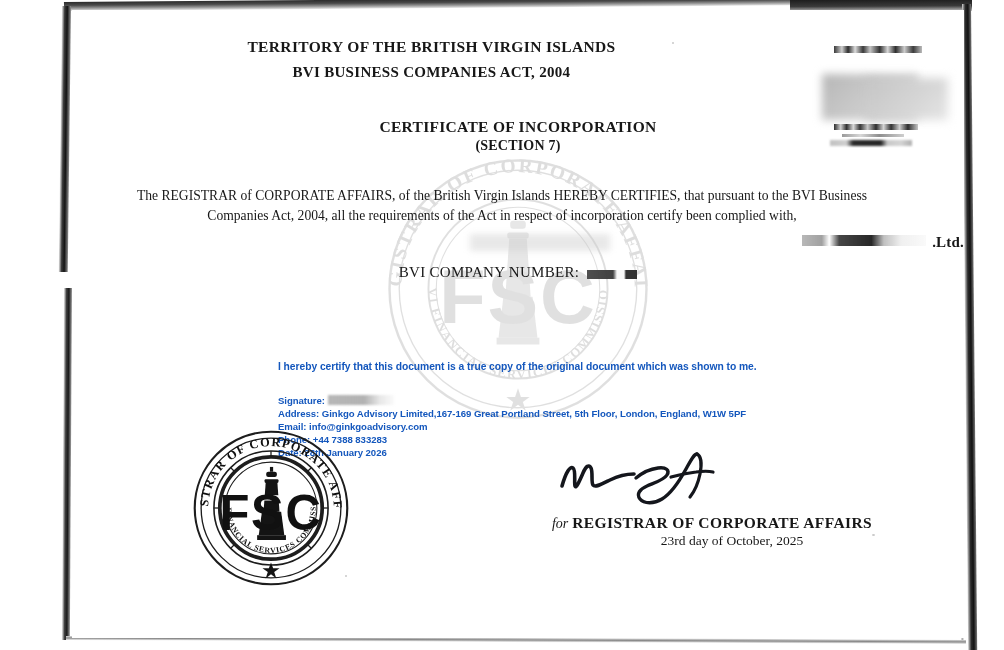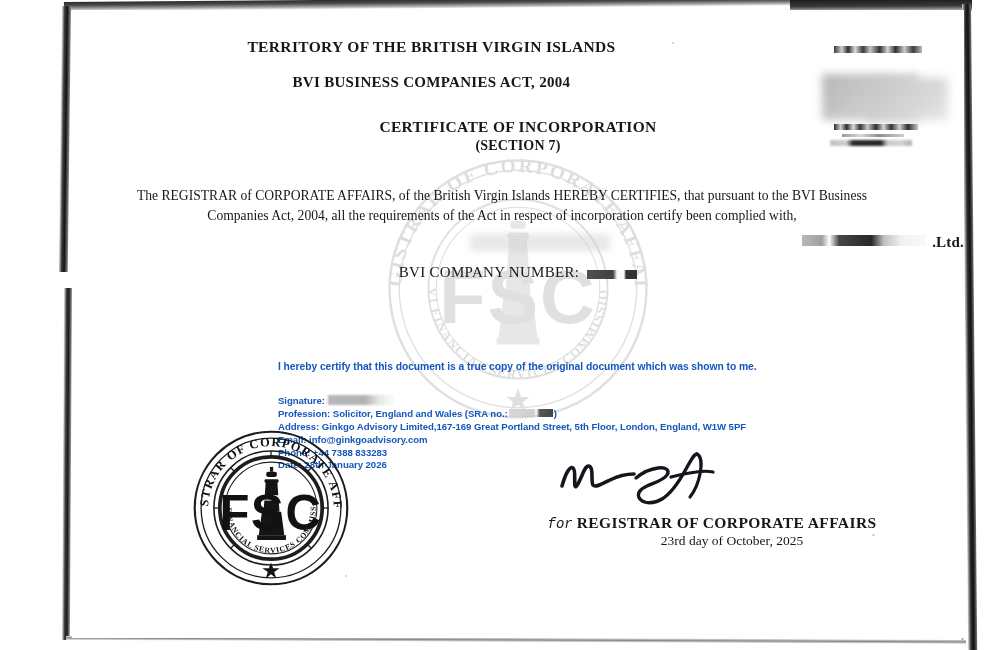--- a/index.html
+++ b/index.html
@@ -111,21 +111,21 @@
     font-size: 15.5px;
     font-weight: bold;
     letter-spacing: .35px;
     line-height: 18px;
   }
   #header-line2 {
     font-size: 15px;
     font-weight: bold;
     letter-spacing: .3px;
     line-height: 18px;
-    margin-top: 17px;
+    margin-top: 7px;
   }
 
   #title-block {
     left: 0; top: 108px; width: 892px;
     text-align: center;
   }
   #title-main {
     font-size: 15.5px;
     font-weight: bold;
     letter-spacing: .3px;
@@ -293,21 +293,20 @@
   }
 
   
   #registrar-footer {
     left: 430px; top: 504px; width: 420px;
     text-align: center;
   }
   #registrar-for {
     font-style: italic;
     font-size: 14px;
-    font-family: Liberation Mono, monospace;
   }
   #registrar-title {
     font-weight: bold;
     font-size: 15.5px;
     letter-spacing: .4px;
   }
   #registrar-date {
     font-size: 13.5px;
     margin-top: 1px;
     padding-left: 40px;
@@ -442,23 +441,20 @@
       <span id="company-number-label">BVI COMPANY NUMBER:</span>
       <span class="redact" id="company-number-redaction"></span>
     </div>
 
 
     <div class="blue-text" id="certify-statement" style="position:absolute;">I hereby certify that this document is a true copy of the original document which was shown to me.</div>
 
     <div class="blue-text" id="solicitor-block" style="position:absolute;">
       <span class="row">
         <span>Signature:</span><span class="inline-redact" id="signature-redaction"></span>
-      </span>
-      <span class="row">
-        <span>Profession: Solicitor, England and Wales (SRA no.:</span><span class="inline-redact" id="sra-redaction"></span><span>)</span>
       </span>
       <span class="row">Address: Ginkgo Advisory Limited,167-169 Great Portland Street, 5th Floor, London, England, W1W 5PF</span>
       <span class="row">Email: info@ginkgoadvisory.com</span>
       <span class="row">Phone: +44 7388 833283</span>
       <span class="row">Date: 28th January 2026</span>
     </div>
 
     <svg id="registrar-signature" viewBox="0 0 190 72">
       <g fill="none" stroke="#14161c" stroke-linecap="round" stroke-linejoin="round">
         <path d="M12,44 C16,30 20,24 23,26 C26,28 24,40 25,44 C26,47 29,40 33,31 C36,24 39,22 41,26 C43,30 41,40 43,43 C45,46 52,42 60,38 C68,34 76,32 84,32" stroke-width="3.6"></path>

